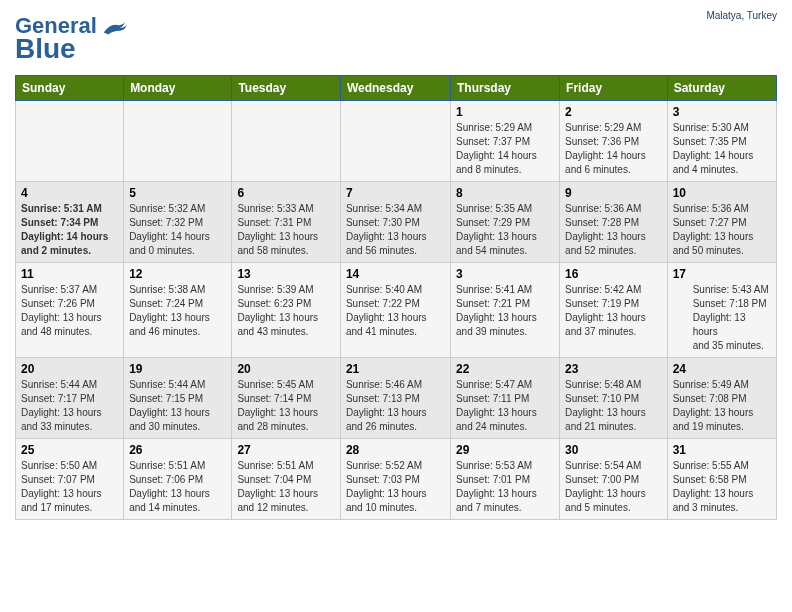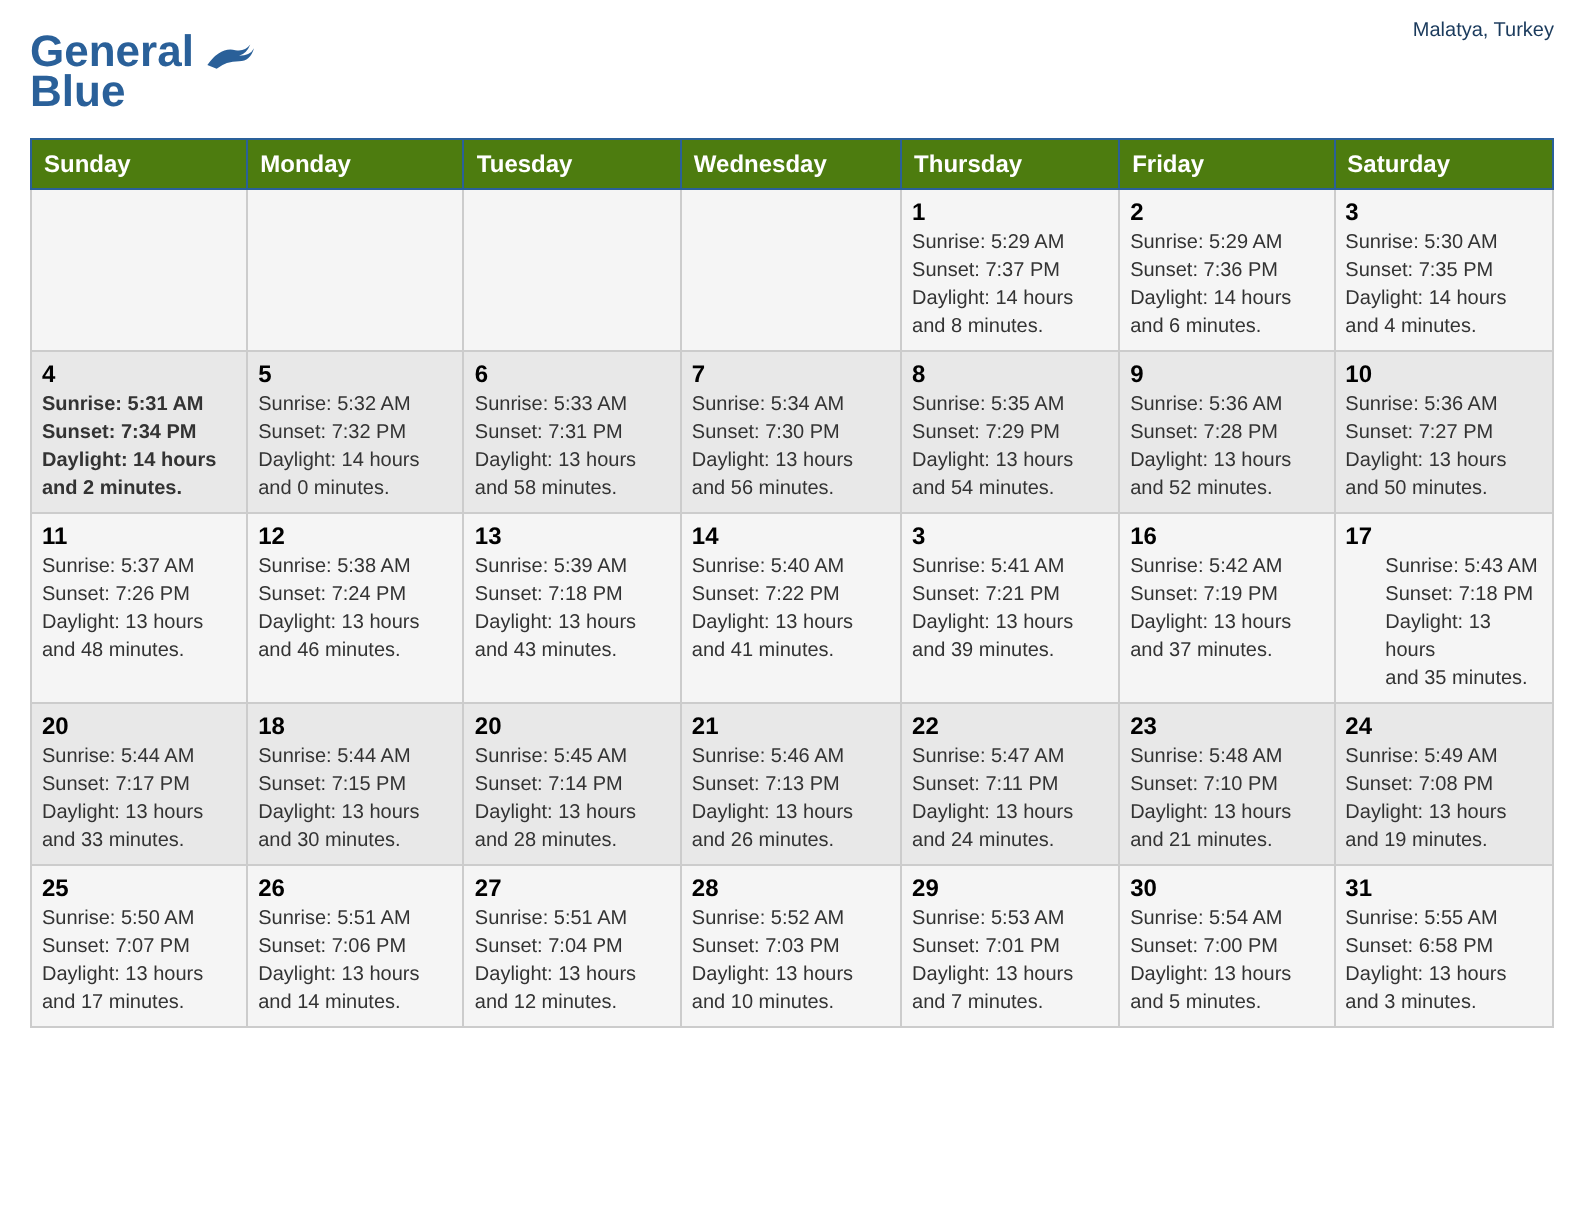--- a/index.html
+++ b/index.html
@@ -101,21 +101,21 @@
   <div class="logo">
     <div>
       <div style="display:flex;align-items:center;">
         <span class="logo-text">
           <span style="color:#2a6099;">General</span>
         </span>
         <svg class="logo-bird" viewBox="0 0 30 22" xmlns="http://www.w3.org/2000/svg">
           <path d="M5 18 Q12 8 20 10 Q25 11 28 7 Q26 12 22 13 Q28 13 30 9 Q28 16 22 16 Q15 16 10 20 Z" fill="#2a6099"></path>
         </svg>
       </div>
-      <div style="color:#2a6099;font-size:22px;font-weight:bold;margin-top:-4px;">Blue</div>
+      <div style="color:#2a6099;font-size:28px;font-weight:bold;margin-top:-4px;">Blue</div>
     </div>
   </div>
   <div class="title-section">
     <div class="location">Malatya, Turkey</div>
   </div>
 </div>
 
 <table>
   <thead>
     <tr id="header-row">
@@ -218,21 +218,21 @@
         <td>
           <div class="day-number">12</div>
           <div class="day-info" style="white-space: pre-line;">Sunrise: 5:38 AM
 Sunset: 7:24 PM
 Daylight: 13 hours
 and 46 minutes.</div>
         </td>
         <td>
           <div class="day-number">13</div>
           <div class="day-info" style="white-space: pre-line;">Sunrise: 5:39 AM
-Sunset: 7:18 PM
+Sunset: 6:23 PM
 Daylight: 13 hours
 and 43 minutes.</div>
         </td>
         <td>
           <div class="day-number">14</div>
           <div class="day-info" style="white-space: pre-line;">Sunrise: 5:40 AM
 Sunset: 7:22 PM
 Daylight: 13 hours
 and 41 minutes.</div>
         </td>
@@ -260,21 +260,21 @@
       </tr>
       <tr>
         <td>
           <div class="day-number">20</div>
           <div class="day-info" style="white-space: pre-line;">Sunrise: 5:44 AM
 Sunset: 7:17 PM
 Daylight: 13 hours
 and 33 minutes.</div>
         </td>
         <td>
-          <div class="day-number">18</div>
+          <div class="day-number">19</div>
           <div class="day-info" style="white-space: pre-line;">Sunrise: 5:44 AM
 Sunset: 7:15 PM
 Daylight: 13 hours
 and 30 minutes.</div>
         </td>
         <td>
           <div class="day-number">20</div>
           <div class="day-info" style="white-space: pre-line;">Sunrise: 5:45 AM
 Sunset: 7:14 PM
 Daylight: 13 hours

